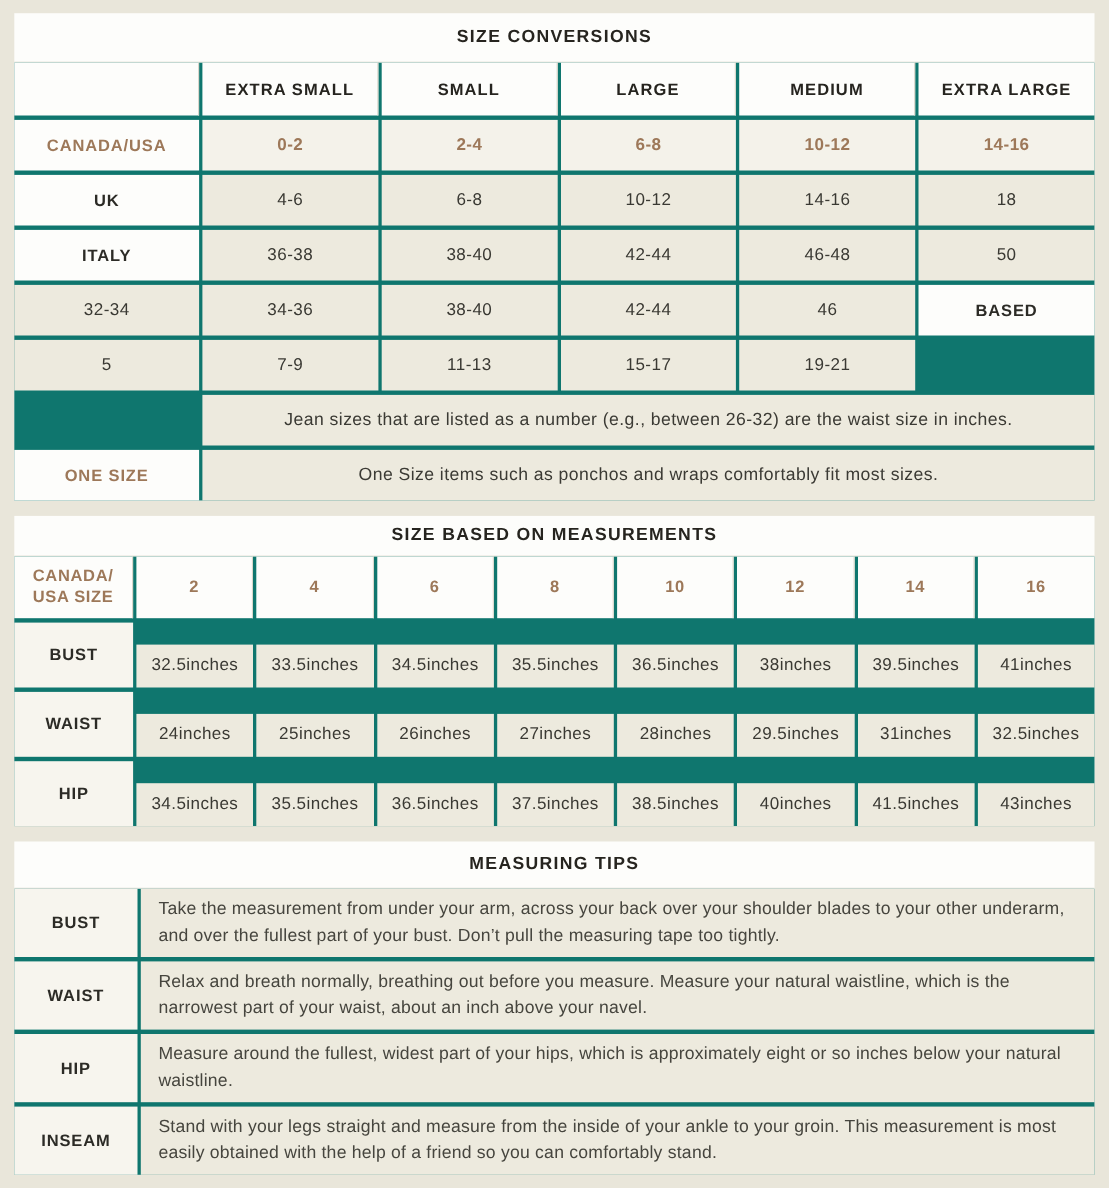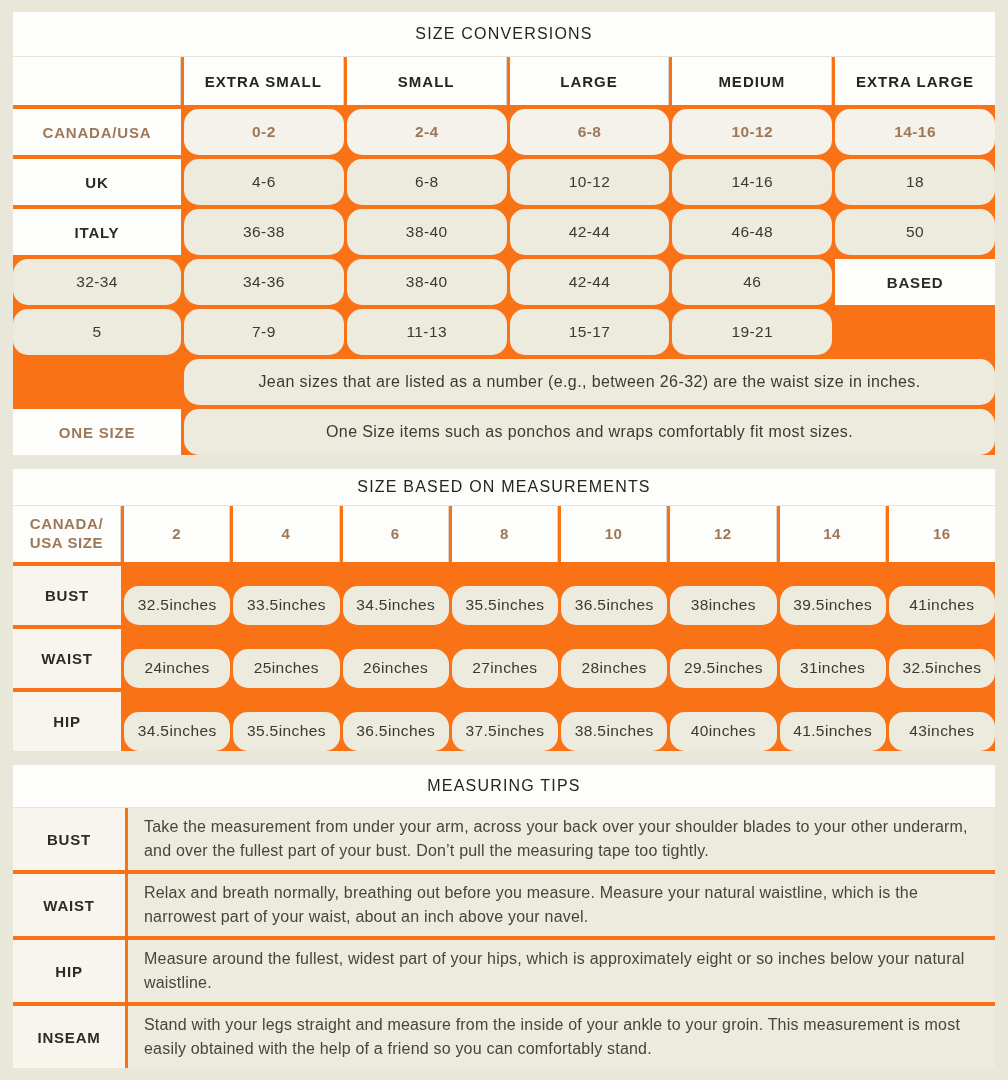--- a/index.html
+++ b/index.html
@@ -11,47 +11,47 @@
   }
   .page{
     box-sizing:border-box;
     width:1008px;height:1080px;
     padding:12px 13px 0 13px;
     background:#e9e6da;
   }
   .sec{background:#fdfdfb; margin-bottom:14px;}
   .sec-title{
     display:flex;align-items:center;justify-content:center;
-    font-weight:400;font-size:16px;letter-spacing:1.2px;
+    font-weight:700;font-size:16px;letter-spacing:1.2px;
     color:#26241f;height:44px;
     border-bottom:1px solid #e7e4da;
   }
   .sec-title.slim{height:36px;}
-  .grid{display:grid;gap:4px 3px;background:#f97316;}
+  .grid{display:grid;gap:4px 3px;background:#0f766e;}
   .g1{grid-template-columns:168px repeat(5,1fr);grid-template-rows:48px repeat(7,46px);}
   .g2{grid-template-columns:108px repeat(8,1fr);grid-template-rows:56px repeat(3,59px);}
   .g3{grid-template-columns:112px 1fr;grid-auto-rows:62px;}
   .hd{
     background:#fdfdfb;
     display:flex;align-items:center;justify-content:center;
     font-weight:700;font-size:15px;letter-spacing:1px;color:#26241f;
   }
   .hd.sep{border-right:1px solid #d9d6cb;}
   .lbl{
     background:#fdfdfb;
     display:flex;align-items:center;justify-content:center;
     font-weight:700;font-size:15px;letter-spacing:0.8px;color:#2c2b26;
     text-align:left;
   }
   .lbl.offwhite{background:#f7f5ee;}
   .brown{color:#9d7859;}
   .cell{
     background:#edeade;
     display:flex;align-items:center;justify-content:center;
-    font-size:15.5px;color:#3a3933;letter-spacing:0.4px;border-radius:15px;
+    font-size:15.5px;color:#3a3933;letter-spacing:0.4px;
   }
   .cell.hl{background:#f4f2ea;font-weight:700;color:#9d7859;}
   .cell.note{grid-column:2 / -1;font-size:16px;color:#3b3a34;}
   .cell.two-line{flex-direction:row;line-height:1.32;margin-top:20px;}
   .hd2{
     background:#fdfdfb;
     display:flex;flex-direction:column;align-items:center;justify-content:center;
     font-weight:700;font-size:15px;letter-spacing:0.6px;color:#9d7859;line-height:1.25;
   }
   .hd2.sep{border-right:1px solid #d9d6cb;}

